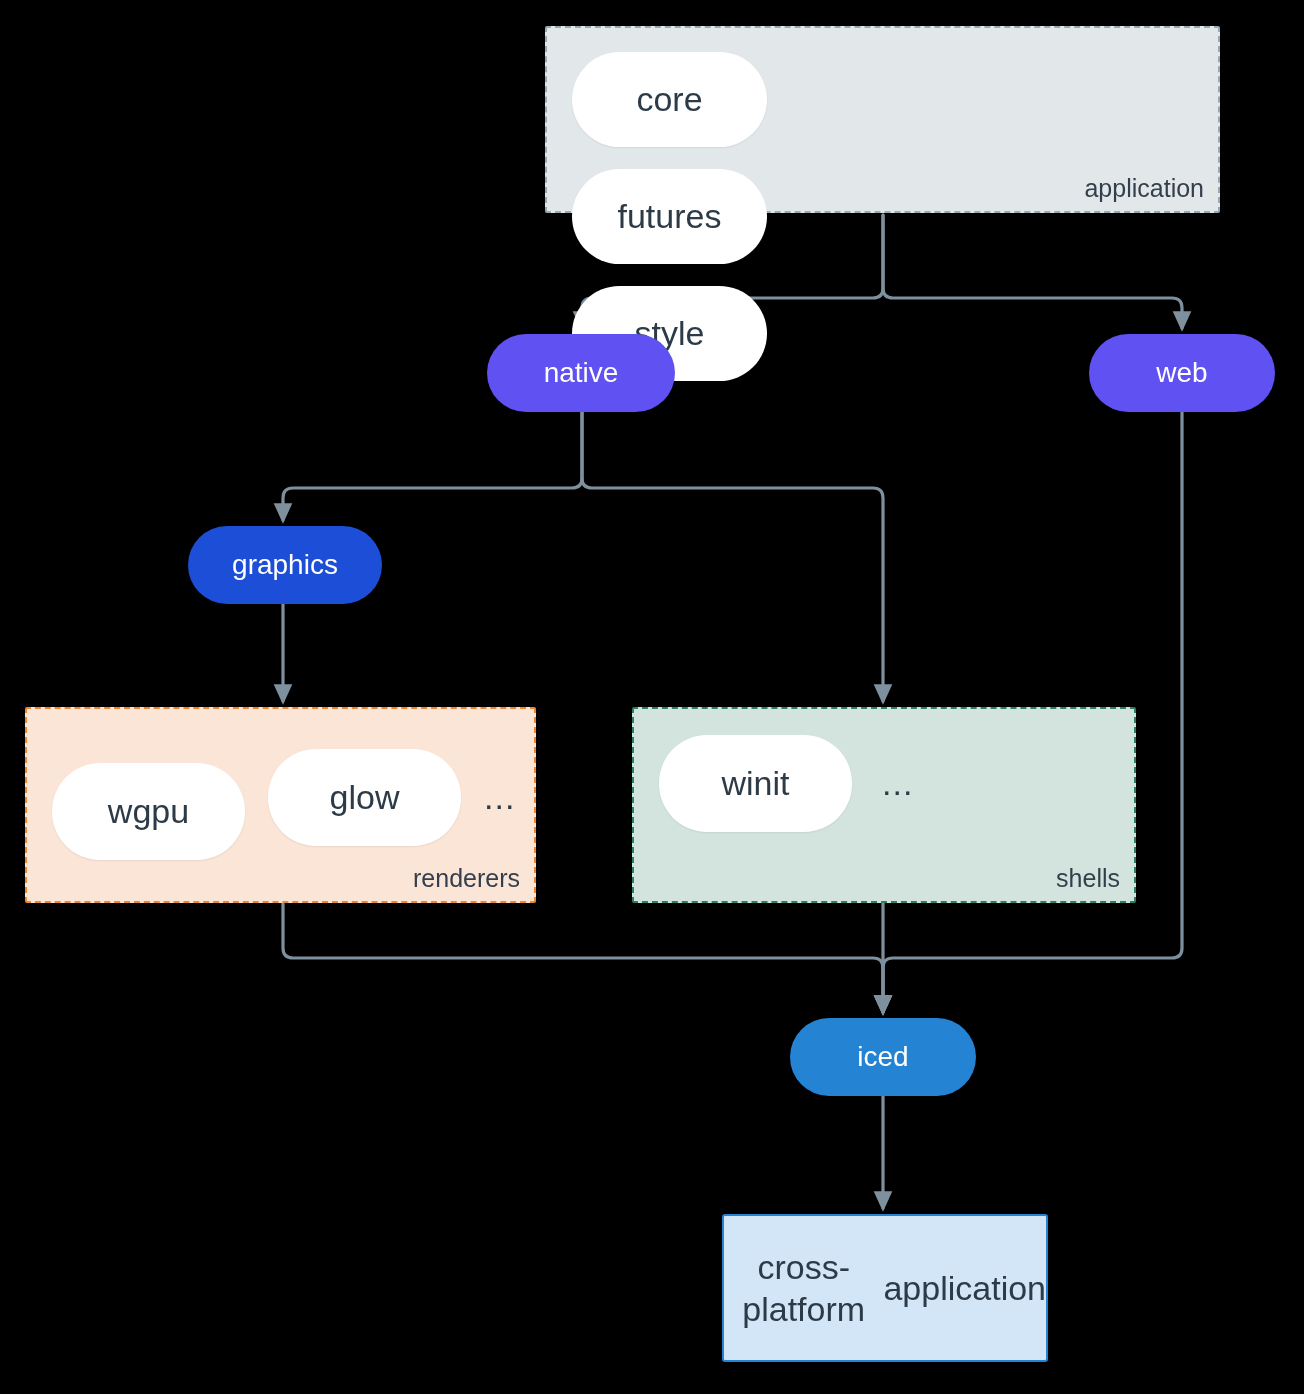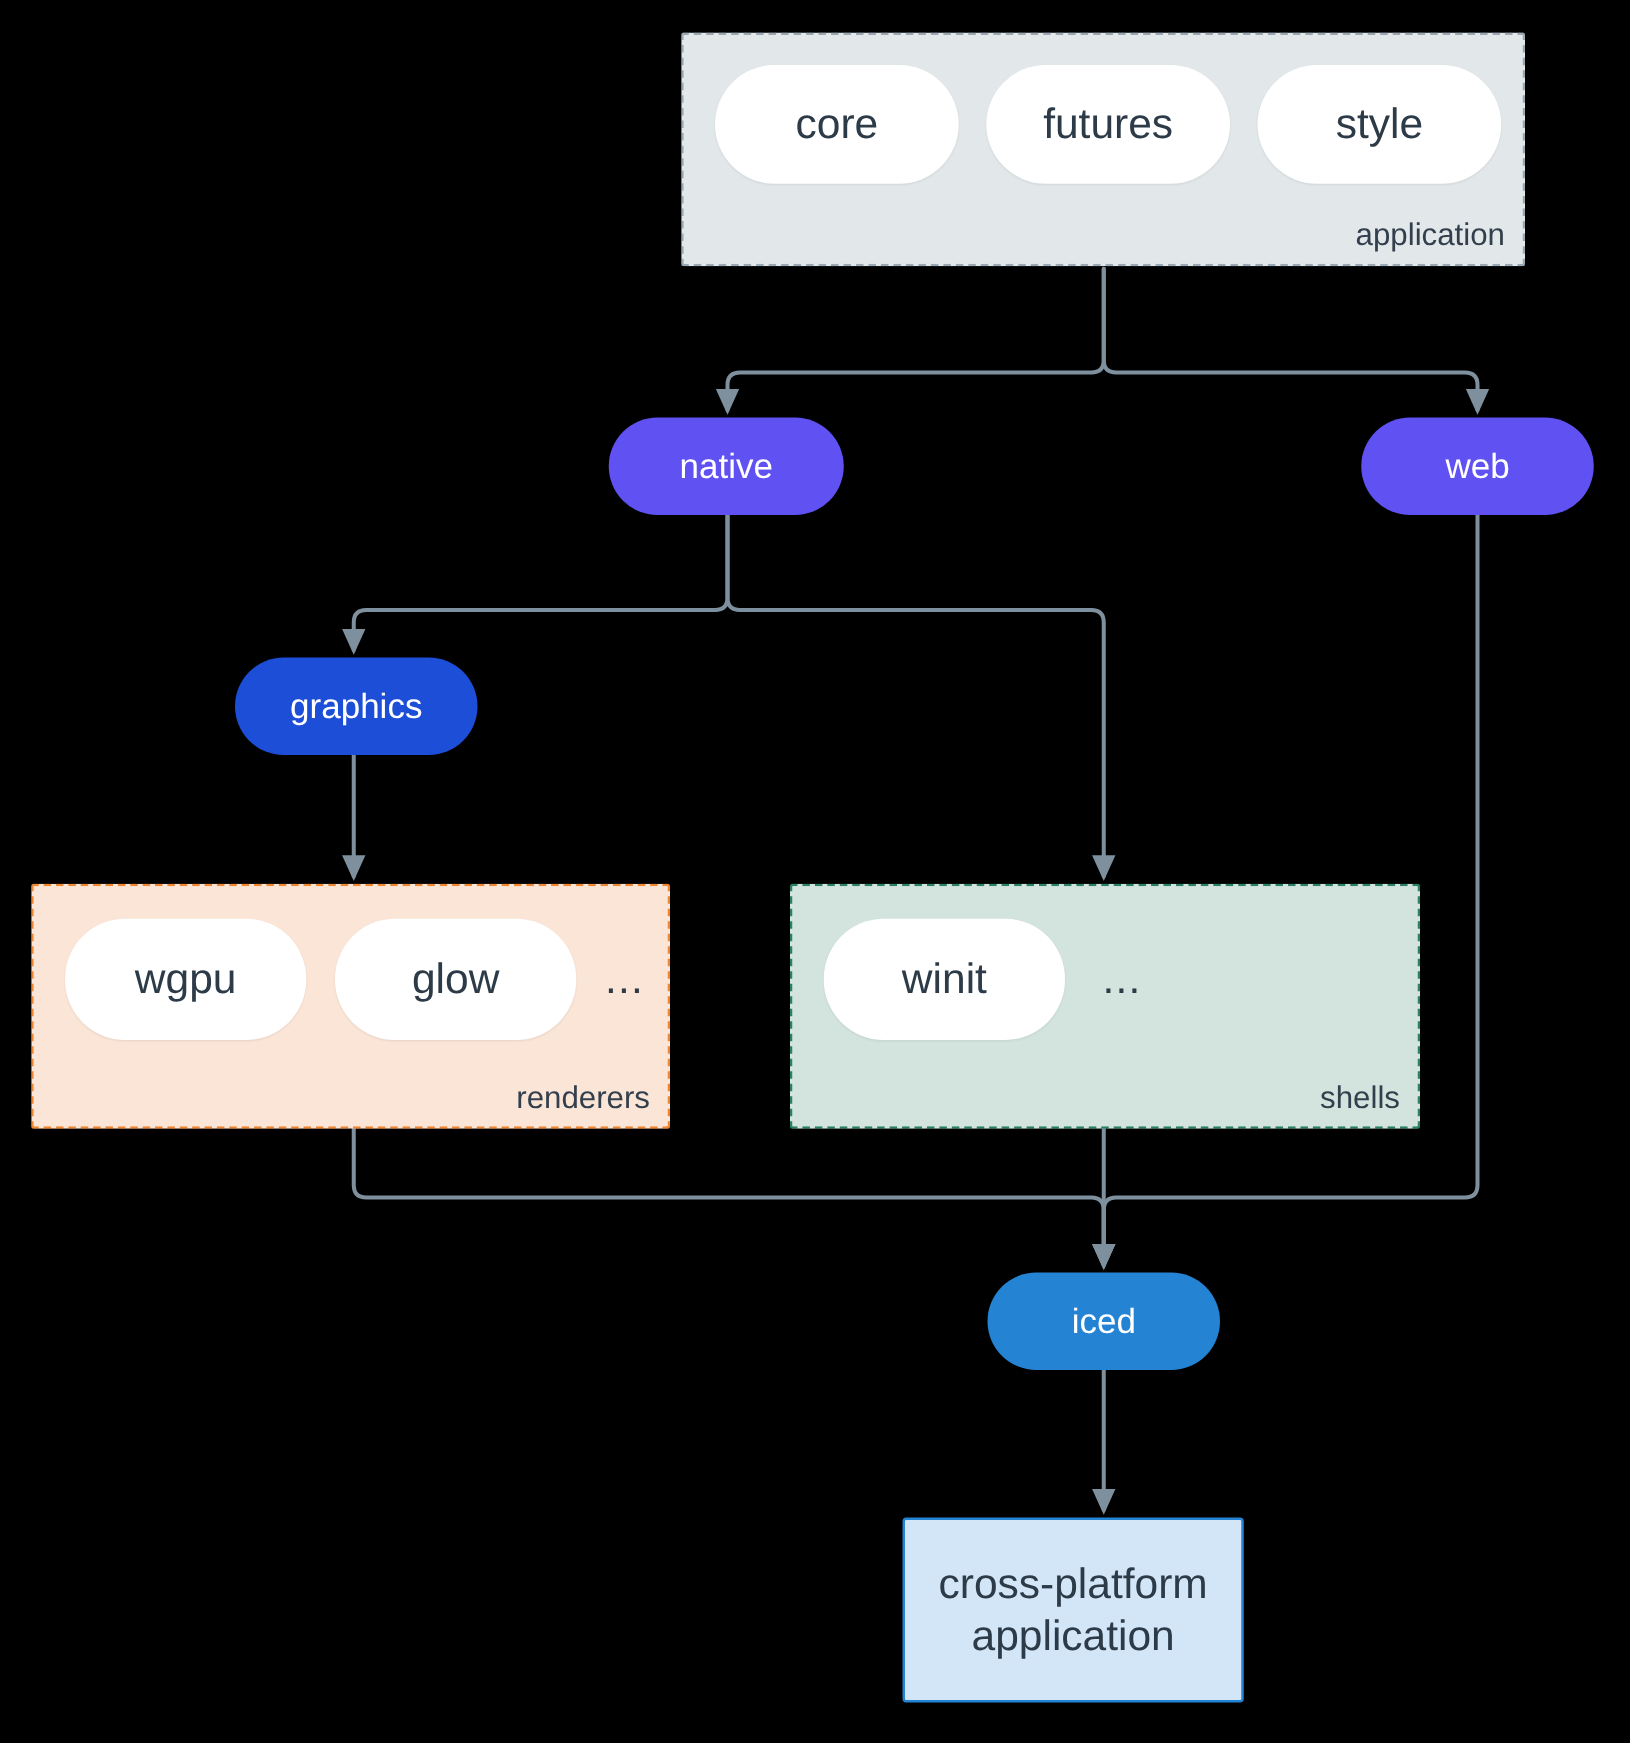--- a/index.html
+++ b/index.html
@@ -113,28 +113,28 @@
   .node-native  { left: 487px;  top: 334px;  width: 188px; height: 78px; background: #5f51f2; }
   .node-web     { left: 1089px; top: 334px;  width: 186px; height: 78px; background: #5f51f2; }
   .node-graphics{ left: 188px;  top: 526px;  width: 194px; height: 78px; background: #1d4ed8; }
   .node-iced    { left: 790px;  top: 1018px; width: 186px; height: 78px; background: #2583d4; }
 
   
   .node-app {
     position: absolute;
     left: 722px;
     top: 1214px;
-    width: 273px;
+    width: 326px;
     height: 148px;
     box-sizing: border-box;
     background: #d3e6f8;
     border: 2px solid #2583d4;
     border-radius: 3px;
     display: flex;
-    flex-direction: column;
+    flex-direction: row;
     align-items: center;
     justify-content: center;
     font-size: 34px;
     color: #2c3b47;
     line-height: 1.25;
     text-align: center;
   }
 </style>
 </head>
 <body>
@@ -163,31 +163,31 @@
 
       <path d="M 883 903 L 883 1012" marker-end="url(#arrow)"></path>
 
       <path d="M 1182 412 L 1182 948 Q 1182 958 1172 958 L 893 958 Q 883 958 883 968 L 883 1012" marker-end="url(#arrow)"></path>
 
       <path d="M 883 1096 L 883 1208" marker-end="url(#arrow)"></path>
     </g>
   </svg>
 
   <div class="cluster cluster-foundations">
-    <div class="cluster-items" style="left:25px; top:24px; gap:22px;">
+    <div class="cluster-items" style="left:25px; top:24px; gap:22px;flex-direction:column;">
       <div class="leaf" style="width:195px;height:95px;">core</div>
       <div class="leaf" style="width:195px;height:95px;">futures</div>
       <div class="leaf" style="width:195px;height:95px;">style</div>
     </div>
     <div class="cluster-label">application</div>
   </div>
 
   <div class="cluster cluster-renderers">
     <div class="cluster-items" style="left:25px; top:26px; gap:23px;">
-      <div class="leaf" style="width:193px;height:97px;">wgpu</div>
+      <div class="leaf" style="width:193px;height:97px;margin-top:28px;">wgpu</div>
       <div class="leaf" style="width:193px;height:97px;">glow</div>
       <div class="ellipsis">...</div>
     </div>
     <div class="cluster-label">renderers</div>
   </div>
 
   <div class="cluster cluster-shells">
     <div class="cluster-items" style="left:25px; top:26px; gap:30px;">
       <div class="leaf" style="width:193px;height:97px;">winit</div>
       <div class="ellipsis">...</div>

